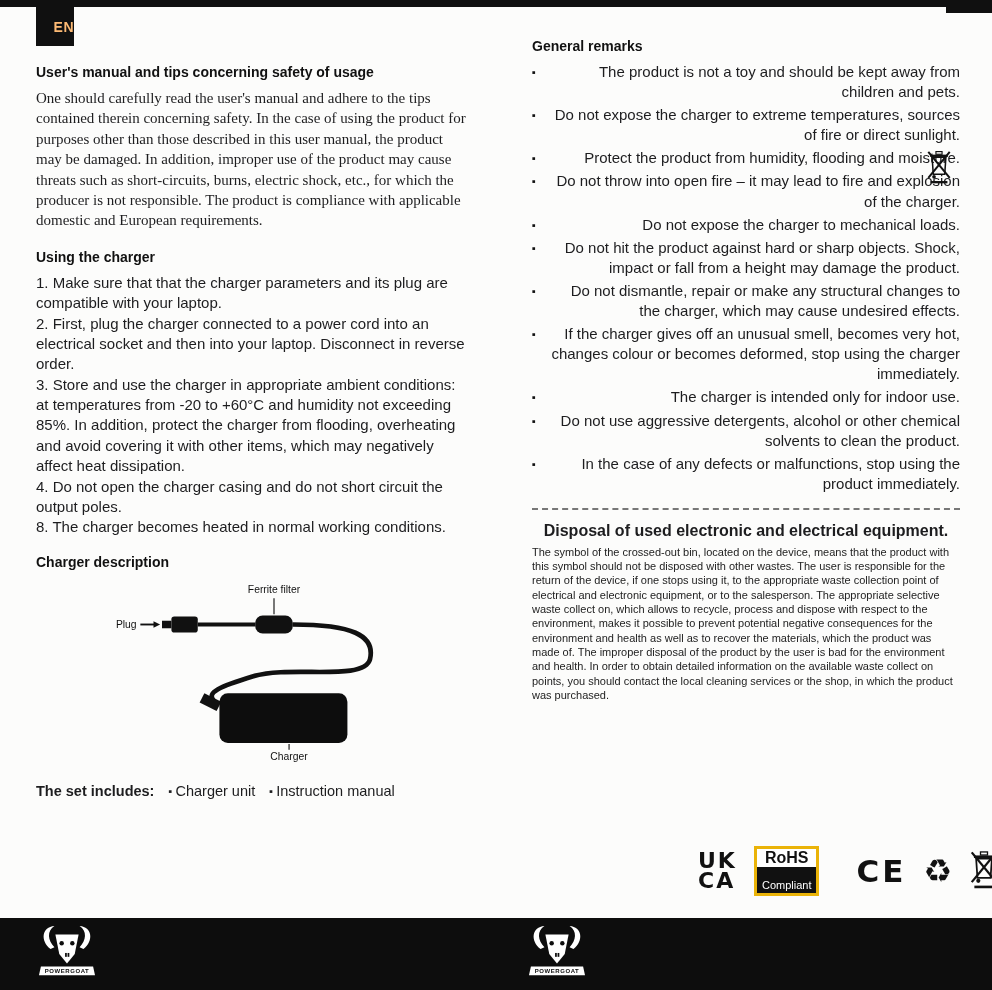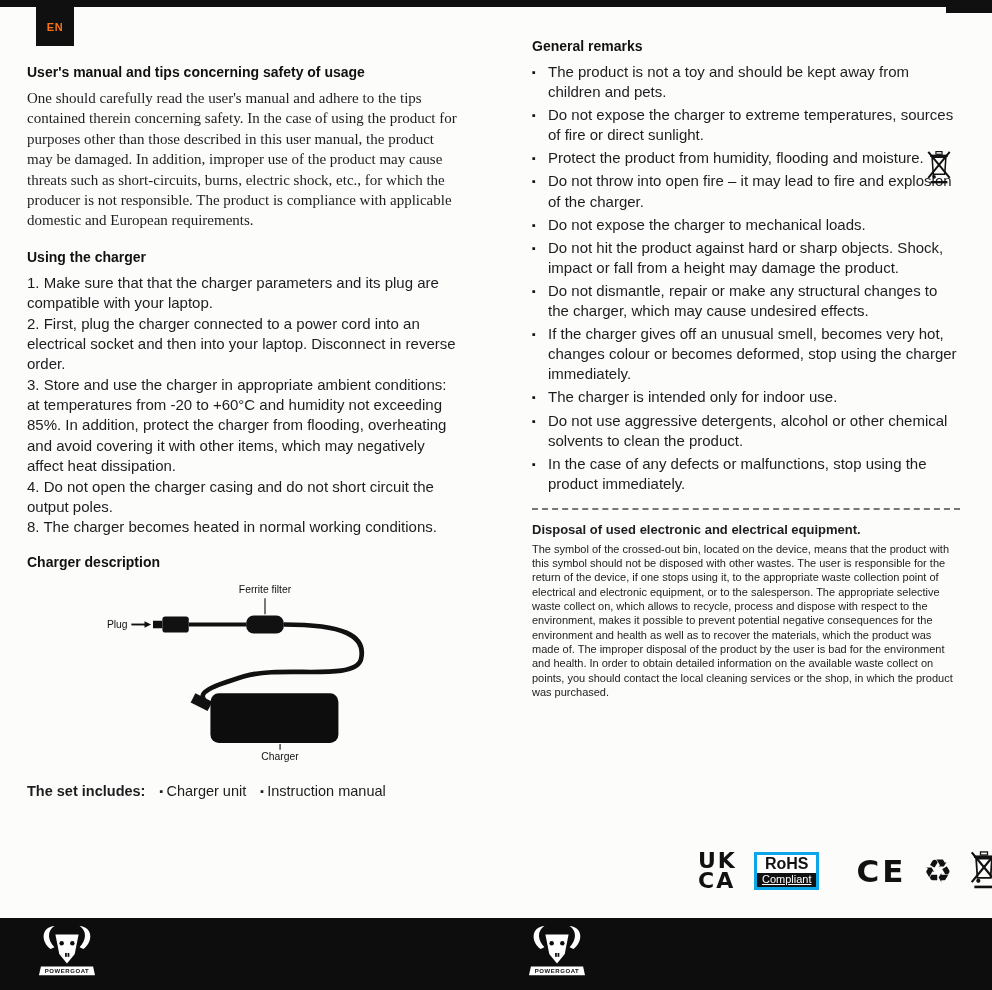--- a/index.html
+++ b/index.html
@@ -19,72 +19,72 @@
     position: absolute; top: 0; left: 0; right: 0;
     height: 7px; background: #101010;
   }
   .top-right-notch {
     position: absolute; top: 0; right: 0;
     width: 46px; height: 13px; background: #101010;
   }
   .en-badge {
     position: absolute; top: 7px; left: 36px;
     width: 38px; height: 39px; background: #101010;
-    color: #f97316; display: flex; align-items: center; justify-content: center;
-    font-weight: bold; font-size: 11px; letter-spacing: 0.5px;
+    color: #fdba74; display: flex; align-items: center; justify-content: flex-end;
+    font-weight: bold; font-size: 14px; letter-spacing: 0.5px;
   }
   .col-left {
-    position: absolute; left: 27px; top: 64px; width: 436px;
+    position: absolute; left: 36px; top: 64px; width: 436px;
   }
   .col-right {
     position: absolute; left: 532px; top: 38px; width: 428px;
   }
   h2.sec-title {
     font-size: 14px; font-weight: bold; color: #111;
     margin-bottom: 8px;
   }
   .body-text { font-size: 15px; line-height: 1.36; }
   .intro { margin-bottom: 18px; font-family: Liberation Serif, serif; }
   .steps p { font-size: 15px; line-height: 1.36; }
   .steps { margin-bottom: 16px; }
-  .remarks { list-style: none; }
+  .remarks { list-style: none; text-align: right; }
   .remarks li {
     position: relative; padding-left: 16px;
     font-size: 15px; line-height: 1.34; margin-bottom: 3px;
   }
   .remarks li::before {
     content: "▪"; position: absolute; left: 0; top: 0;
     font-size: 11px; line-height: 20px; color: #111;
   }
   .diagram-wrap { margin: 12px 0 0 78px; }
   .set-includes {
     margin-top: 16px; font-size: 14.5px;
   }
   .set-includes .lbl { font-weight: bold; text-align: center; }
   .set-item { margin-left: 10px; }
   .set-item::before { content: "▪ "; font-size: 11px; vertical-align: 1px; }
   .dashed-divider {
     border-top: 2px dashed #777; margin: 14px 0 12px 0; height: 0;
   }
-  .disposal-title { font-size: 13px; font-weight: bold; margin-bottom: 5px; }
+  .disposal-title { font-size: 16px; font-weight: bold; margin-bottom: 5px; text-align: center; }
   .disposal-text { font-size: 11px; line-height: 1.3; color: #222; }
   .margin-bin { position: absolute; left: 926px; top: 148px; }
   .marks-row {
     position: absolute; left: 698px; top: 846px;
     display: flex; align-items: center; gap: 17px; height: 50px;
   }
   .ukca {
     font-weight: bold; font-size: 22px; line-height: 0.92;
     letter-spacing: 2px; color: #111; font-family: "DejaVu Sans", sans-serif;
   }
   .rohs {
-    border: 3px solid #0ea5e9; text-align: center; background: #fff;
+    border: 3px solid #eab308; text-align: center; background: #fff;
   }
   .rohs-top { font-size: 16px; font-weight: bold; padding: 0 8px; color: #111; }
-  .rohs-bottom { background: #111; color: #fff; font-size: 11px; padding: 0 4px 2px 4px; text-decoration: underline; }
+  .rohs-bottom { background: #111; color: #fff; font-size: 11px; padding: 12px 4px 2px 4px; }
   .ce-mark {
     font-family: "DejaVu Sans", sans-serif; font-weight: bold;
     font-size: 31px; color: #111; letter-spacing: 3px; margin-left: 20px;
   }
   .recycle-glyph { font-size: 32px; color: #111; line-height: 1; }
   .bottombar {
     position: absolute; left: 0; top: 918px; width: 992px; height: 72px;
     background: #0d0d0d;
   }
   .goat-logo { position: absolute; top: 5px; }

